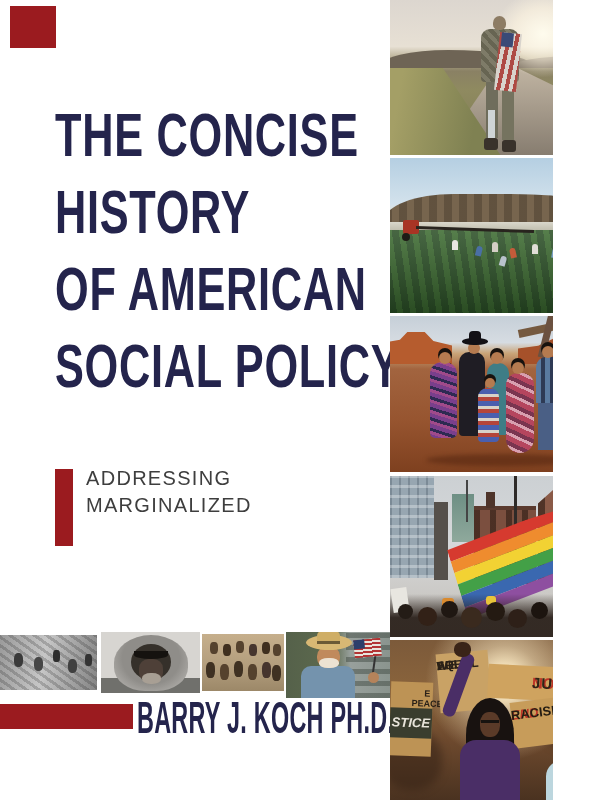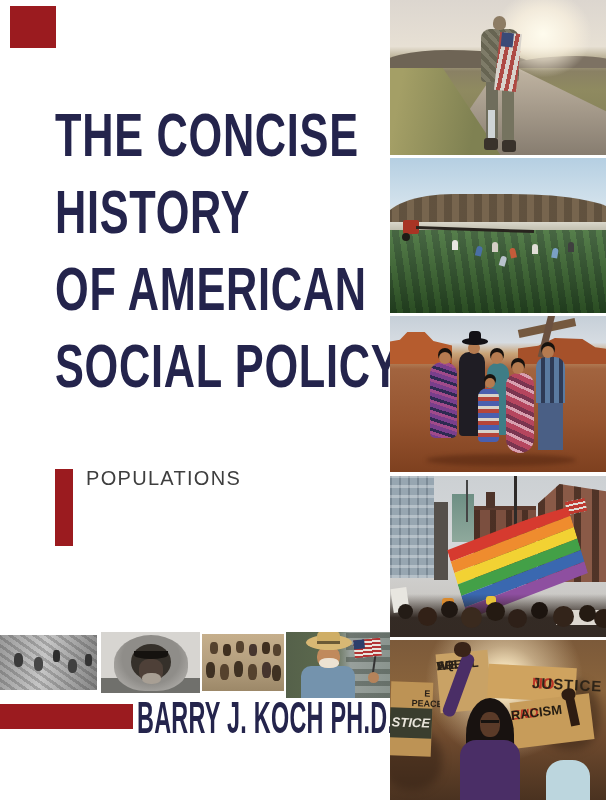--- a/index.html
+++ b/index.html
@@ -1,16 +1,16 @@
 <!DOCTYPE html>
 <html><head>
 <meta charset="utf-8">
 <style>
   html,body{margin:0;padding:0;background:#fff;}
-  .cover{position:relative;width:606px;height:800px;background:#ffffff;overflow:hidden;
+  .cover{position:relative;width:553px;height:800px;background:#ffffff;overflow:hidden;
          font-family:"Liberation Sans",sans-serif;}
   .abs{position:absolute;}
 
   
   .red{background:#9b1b1f;}
   .corner-mark{left:10px;top:6px;width:46px;height:42px;}
   .sub-bar{left:55px;top:469px;width:18px;height:77px;}
   .author-bar{left:0;top:704px;width:133px;height:25px;}
 
   
@@ -172,21 +172,22 @@
 
   <div class="abs title">
     <div class="tl">THE CONCISE</div>
     <div class="tl">HISTORY</div>
     <div class="tl">OF AMERICAN</div>
     <div class="tl">SOCIAL POLICY</div>
   </div>
 
   <div class="abs red sub-bar"></div>
   <div class="abs subtitle">
-    <div>POPULATIONS</div>
+    <div>ADDRESSING</div>
+    <div>MARGINALIZED</div>
   </div>
 
   <div class="abs red author-bar"></div>
   <div class="abs author">BARRY J. KOCH PH.D.</div>
 
   <div class="abs ph p1">
     <div class="hills"></div>
     <div class="hills2"></div>
     <div class="road"></div>
     <div class="grass"></div>

